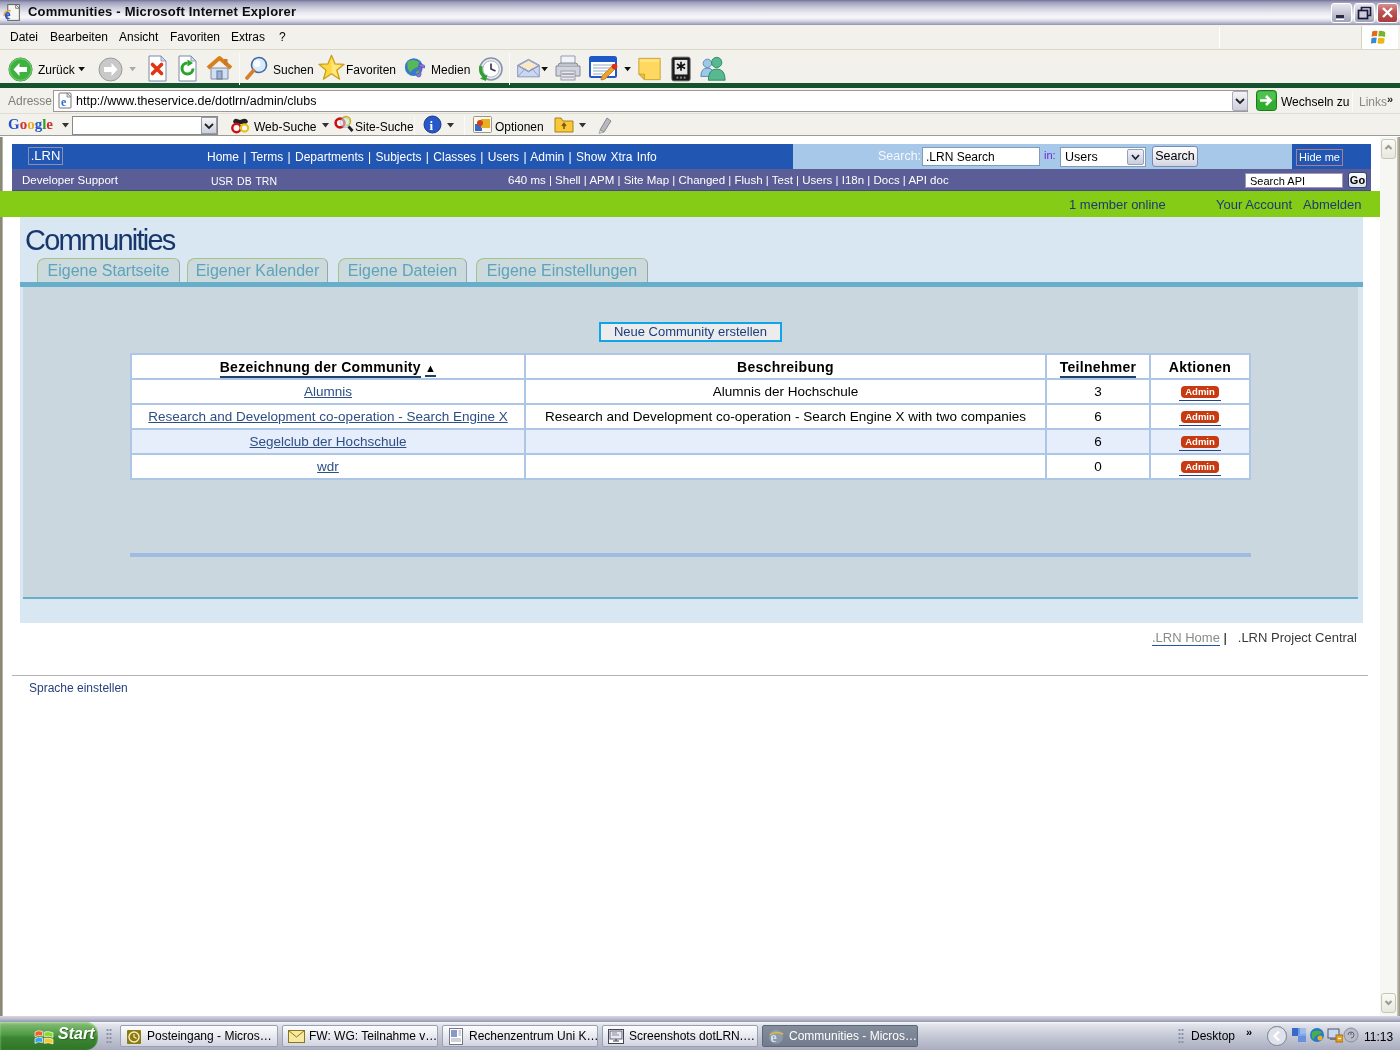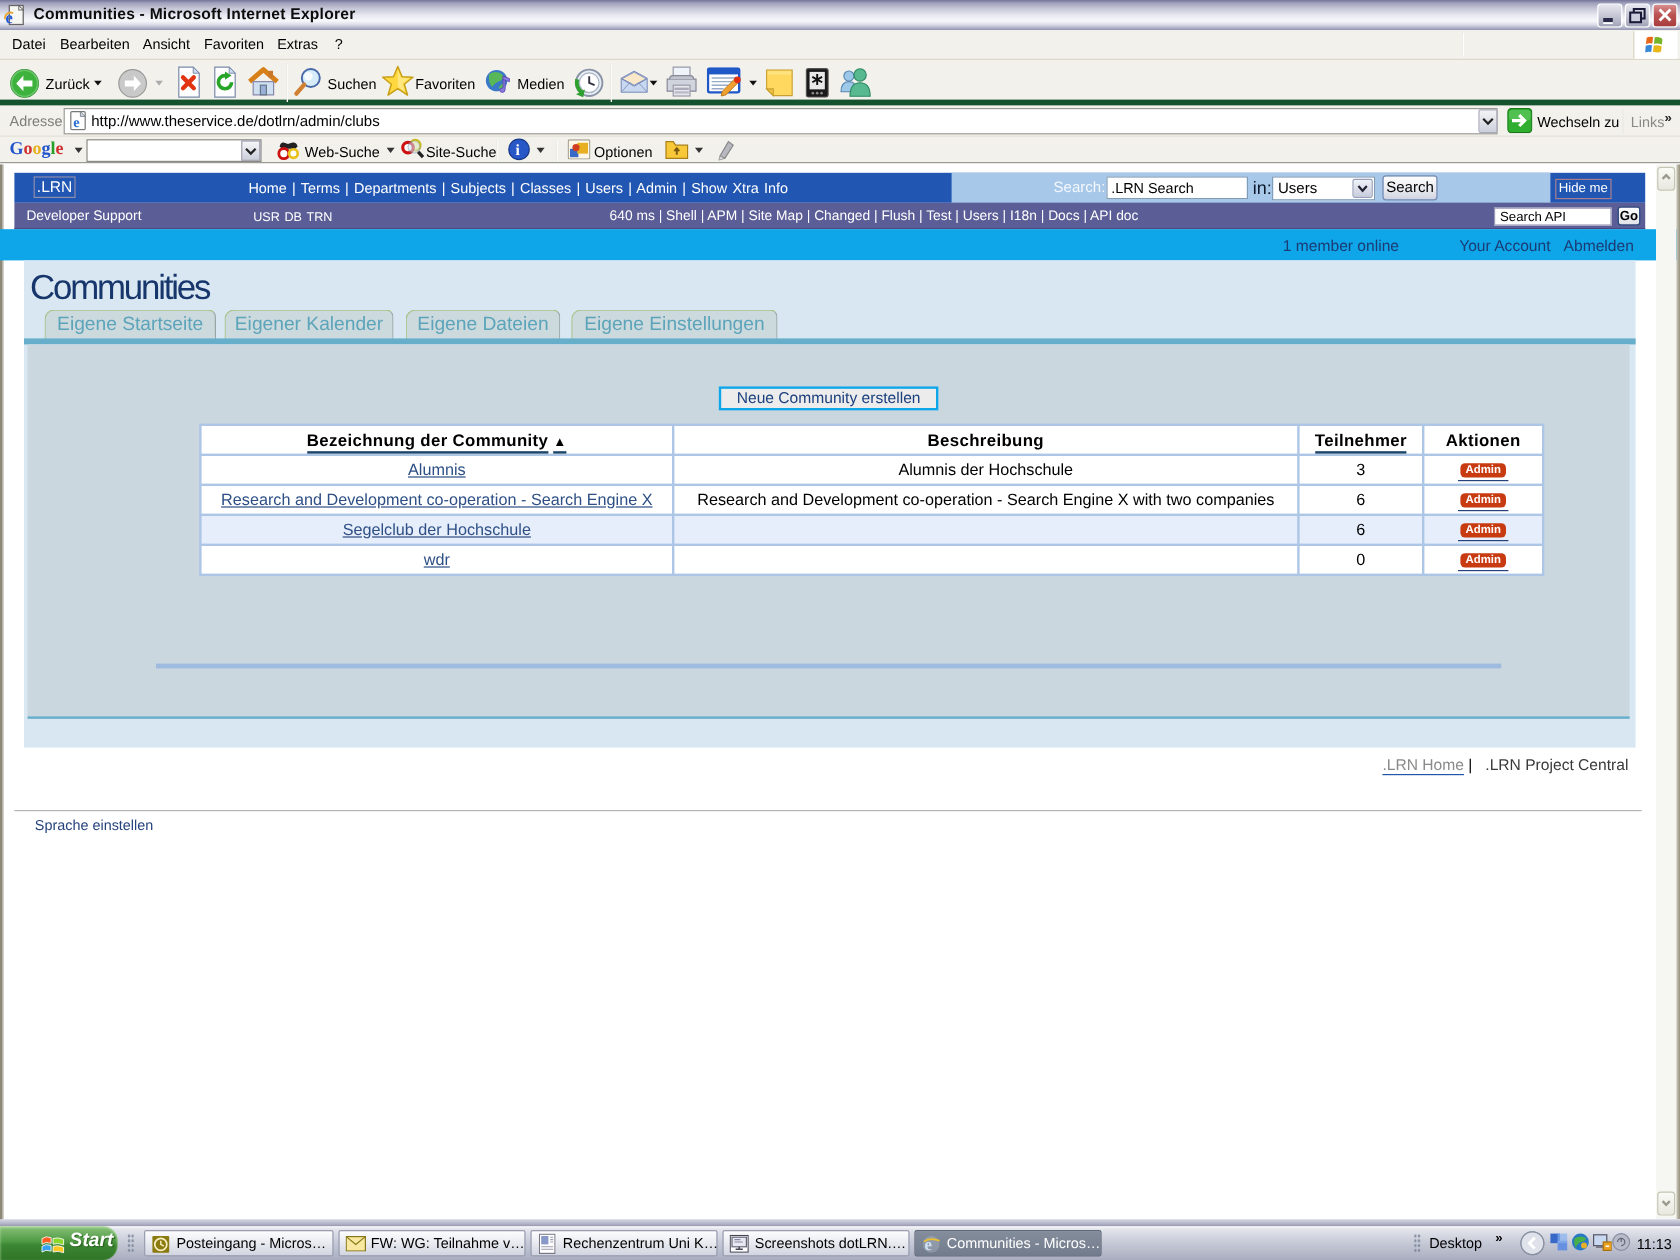--- a/index.html
+++ b/index.html
@@ -47,28 +47,28 @@
 #winleft { left:0; top:137px; width:2px; height:885px; background:#8b8878; }
 #winbottom { left:0; top:1016px; width:1400px; height:6px; background:linear-gradient(#d7d8e4,#b4b5c9 60%,#9596af); }
 
 
 #lrnbar { left:12px; top:144px; width:1359px; height:25px; background:#2156b2; }
 #lrnlogo { left:28px; top:147px; width:35px; height:18px; border:1px solid #8d8dac; color:#fff; font-size:13px; text-align:center; line-height:16px; }
 #lrnnav { left:207px; top:150px; font-size:12px; color:#fff; word-spacing:1px; }
 #lrnsearchbg { left:793px; top:144px; width:499px; height:25px; background:#a7c8e8; }
 #hideme { left:1296px; top:149px; font-size:11px; color:#fff; border:1px solid #a87f90; padding:1px 2px 2px; }
 #devbar { left:12px; top:169px; width:1359px; height:22px; background:#5b5d96; color:#fff; font-size:11.5px; border-bottom:1px solid #474a7e; }
-#memberline { left:0px; top:191px; width:1400px; height:26px; background:#0ea5e9; }
+#memberline { left:0px; top:191px; width:1400px; height:26px; background:#84cc16; }
 #pagebody { left:20px; top:217px; width:1343px; height:406px; background:#d9e7f3; }
 #pageheading { left:25px; top:224px; font-size:29px; color:#17366b; letter-spacing:-1.8px; }
 .tab { top:258px; height:25px; background:#ccd9dd; border:1px solid #a6c386; border-right-color:#99a6a4; border-bottom:none; border-radius:8px 6px 0 0; color:#5ca4ba; font-size:16px; text-align:center; line-height:23px; }
 #tealbar { left:20px; top:282px; width:1343px; height:5px; background:#67aecb; }
 #graybox { left:23px; top:287px; width:1335px; height:312px; background:#cad7de; border-bottom:2px solid #67aecb; }
 #newbtn { left:599px; top:322px; width:183px; height:20px; background:#ececec; border:2px solid #0ea5e9; color:#1b3f7e; font-size:13px; text-align:center; line-height:16px; }
-#ctable { left:130px; top:353px; border-collapse:separate; border-spacing:2px; background:#adc6e6; table-layout:fixed; width:1121px;margin-left:36px; }
+#ctable { left:130px; top:353px; border-collapse:separate; border-spacing:2px; background:#adc6e6; table-layout:fixed; width:1121px; }
 #ctable td, #ctable th { height:23px; font-size:13.5px; text-align:center; vertical-align:middle; padding:0; }
 #ctable th { background:#fff; color:#000; font-size:14px; letter-spacing:0.3px; }
 #ctable .odd td { background:#e7eefb; }
 #ctable .even td { background:#fff; }
 a.navlink { color:#2d4f85; text-decoration:underline; }
 .adminwrap { display:inline-block; border-bottom:1px solid #26427c; padding:0 2px 2px; }
 .adminbadge { display:inline-block; background:#c83b10; color:#fff; font-size:9.5px; font-weight:bold; border-radius:4px; padding:1px 4px 2px; line-height:9px; }
 #footerlinks { right:43px; top:630px; font-size:13px; color:#444; }
 #hrline { left:12px; top:675px; width:1356px; height:1px; background:#b4b4b4; }
 #sprache { left:29px; top:681px; font-size:12px; color:#26427c; }
@@ -309,21 +309,21 @@
   </div>
   <div id="viewport" class="abs"></div>
   <div id="winleft" class="abs"></div>
   <div id="lrnbar" class="abs"></div>
   <div id="lrnlogo" class="abs">.LRN</div>
   <div id="lrnnav" class="abs">Home | Terms | Departments | Subjects | Classes | Users | Admin | Show Xtra Info</div>
   <div id="lrnsearchbg" class="abs">
     <div class="abs" style="left:85px;top:5px;font-size:12.5px;color:#f4f8ff">Search:</div>
     <div class="abs" style="left:129px;top:3px;width:118px;height:19px;background:#fff;border:1px solid #7f9db9"></div>
     <div class="abs" style="left:133px;top:6px;font-size:12px;color:#000">.LRN Search</div>
-    <div class="abs" style="left:251px;top:5px;font-size:15px;color:#0f172a">in:</div>
+    <div class="abs" style="left:251px;top:5px;font-size:11px;color:#6d28d9">in:</div>
     <div class="abs" style="left:267px;top:3px;width:86px;height:20px;background:#fff;border:1px solid #7f9db9">
       <div class="abs" style="left:4px;top:2px;font-size:12.5px;color:#000">Users</div>
       <div class="abs" style="left:66px;top:1px;width:17px;height:16px;background:linear-gradient(#f0f2f8,#c8ccdc);border:1px solid #98a0b8;border-radius:2px"><svg width="15" height="14" viewBox="0 0 15 14">
             <path d="M4 5 L7.5 9 L11 5" fill="none" stroke="#223" stroke-width="1.8"></path>
           </svg></div>
     </div>
     <div class="abs" style="left:359px;top:2px;width:46px;height:21px;background:linear-gradient(#fefefe,#e8e9f0 60%,#d0d3e0);border:1px solid #7a8ab0;border-radius:3px;font-size:12.5px;color:#000;text-align:center;line-height:19px">Search</div>
   </div>
   <div id="hideme" class="abs">Hide me</div>
   <div id="devbar" class="abs">

